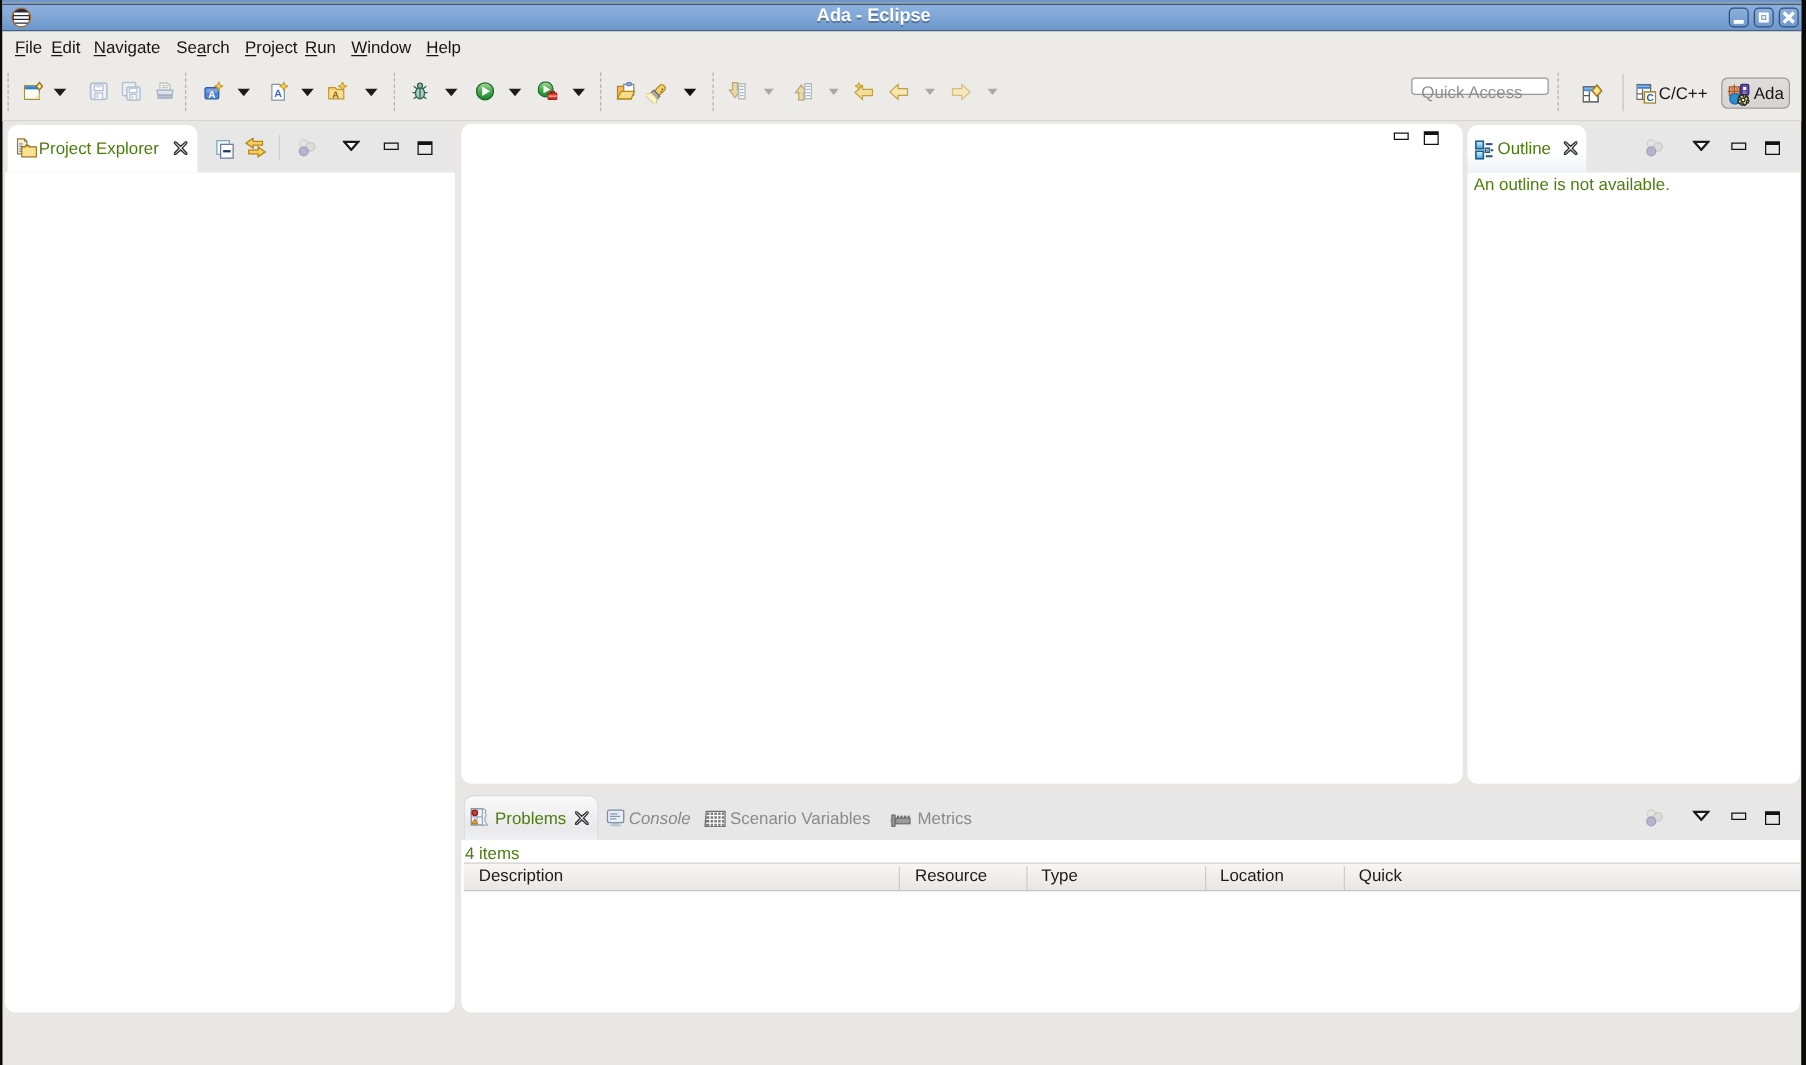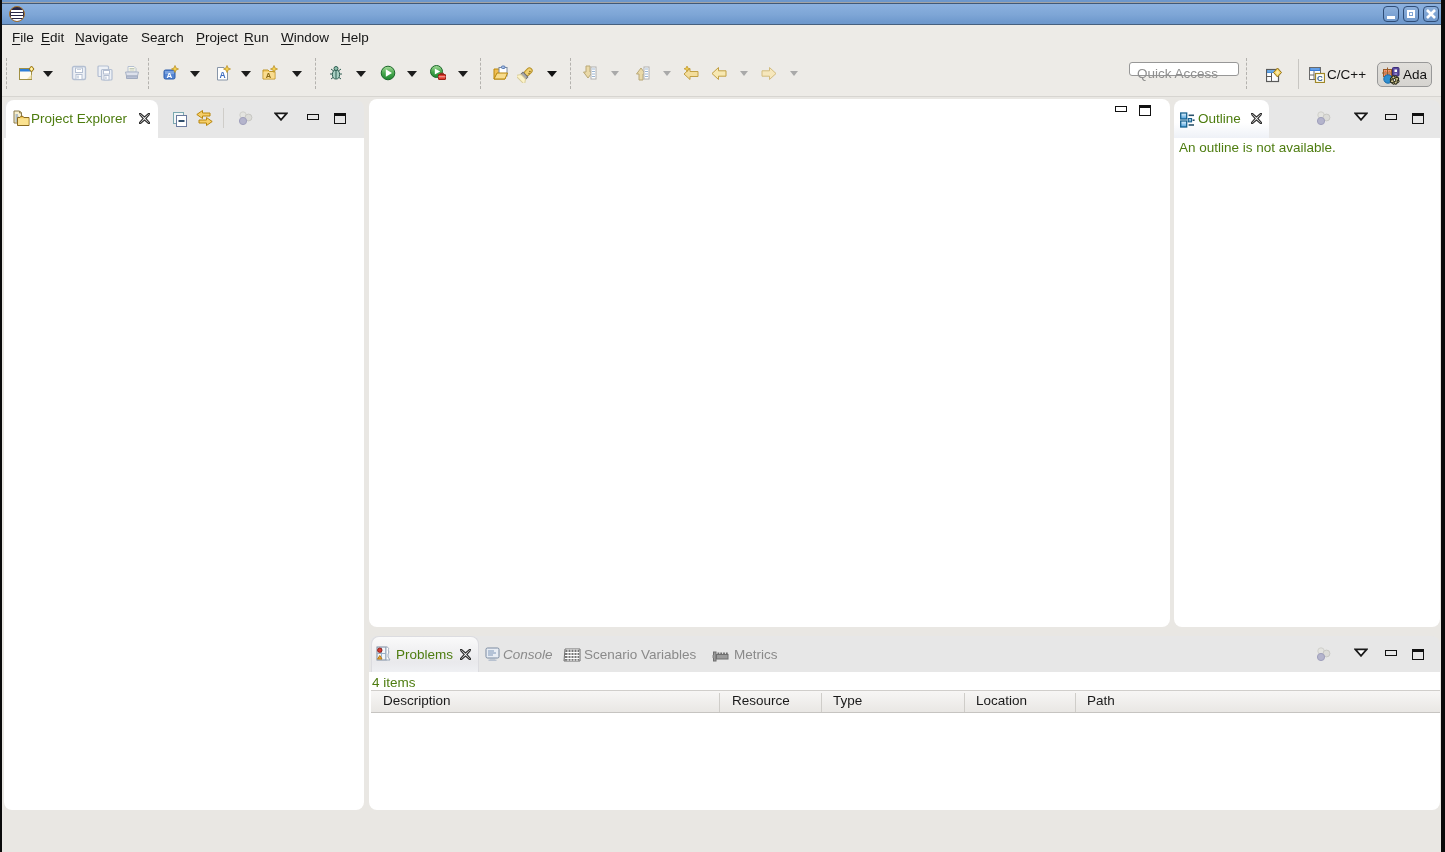--- a/index.html
+++ b/index.html
@@ -64,20 +64,21 @@
     <div id="tb-l1"></div>
       <div id="tb-l2"></div>
       <div id="tb-l3"></div>
       <div id="tb-l4"></div>
     <div id="logo">
         <i style="top:3.2px"></i>
         <i style="top:6.2px"></i>
         <i style="top:9.2px"></i>
         <i style="top:12.2px;width:10px;left:2px"></i>
       </div>
+    <div id="title-text">Ada - Eclipse</div>
     <div class="winbtn" style="left:1381px">
       <div style="position:absolute;left:3px;top:9px;width:8px;height:3px;background:#fff"></div>
     </div>
     <div class="winbtn" style="left:1401px">
       <div style="position:absolute;left:3px;top:3px;width:8px;height:8px;border:2px solid #fff"></div>
       <div style="position:absolute;left:6px;top:6px;width:2px;height:2px;background:#fff"></div>
     </div>
     <div class="winbtn" style="left:1421px">
       <svg width="14" height="14" style="position:absolute;left:0;top:0">
           <path d="M3 3 L11 11 M11 3 L3 11" stroke="#fff" stroke-width="2.6"></path>
@@ -436,20 +437,20 @@
       <path d="M1.5 1.5 H14.5 L8 8.8 Z" fill="#fff" stroke="#1a1a1a" stroke-width="2"></path>
     </svg>
   <div class="vmin" style="left:1383px; top:650px;"></div>
   <div class="vmax" style="left:1410px; top:649px;"></div>
   <span class="tabtext" style="left:370px; top:675px;">4 items</span>
   <div id="tblhead">
     <span class="ht" style="left:12px">Description</span>
     <span class="ht" style="left:361px">Resource</span>
     <span class="ht" style="left:462px">Type</span>
     <span class="ht" style="left:605px">Location</span>
-    <span class="ht" style="left:716px">Path</span>
+    <span class="ht" style="left:716px">Quick</span>
     <div class="col" style="left:348px"></div>
     <div class="col" style="left:450px"></div>
     <div class="col" style="left:593px"></div>
     <div class="col" style="left:704px"></div>
   </div>
 
 </div>
 
 </body></html>

